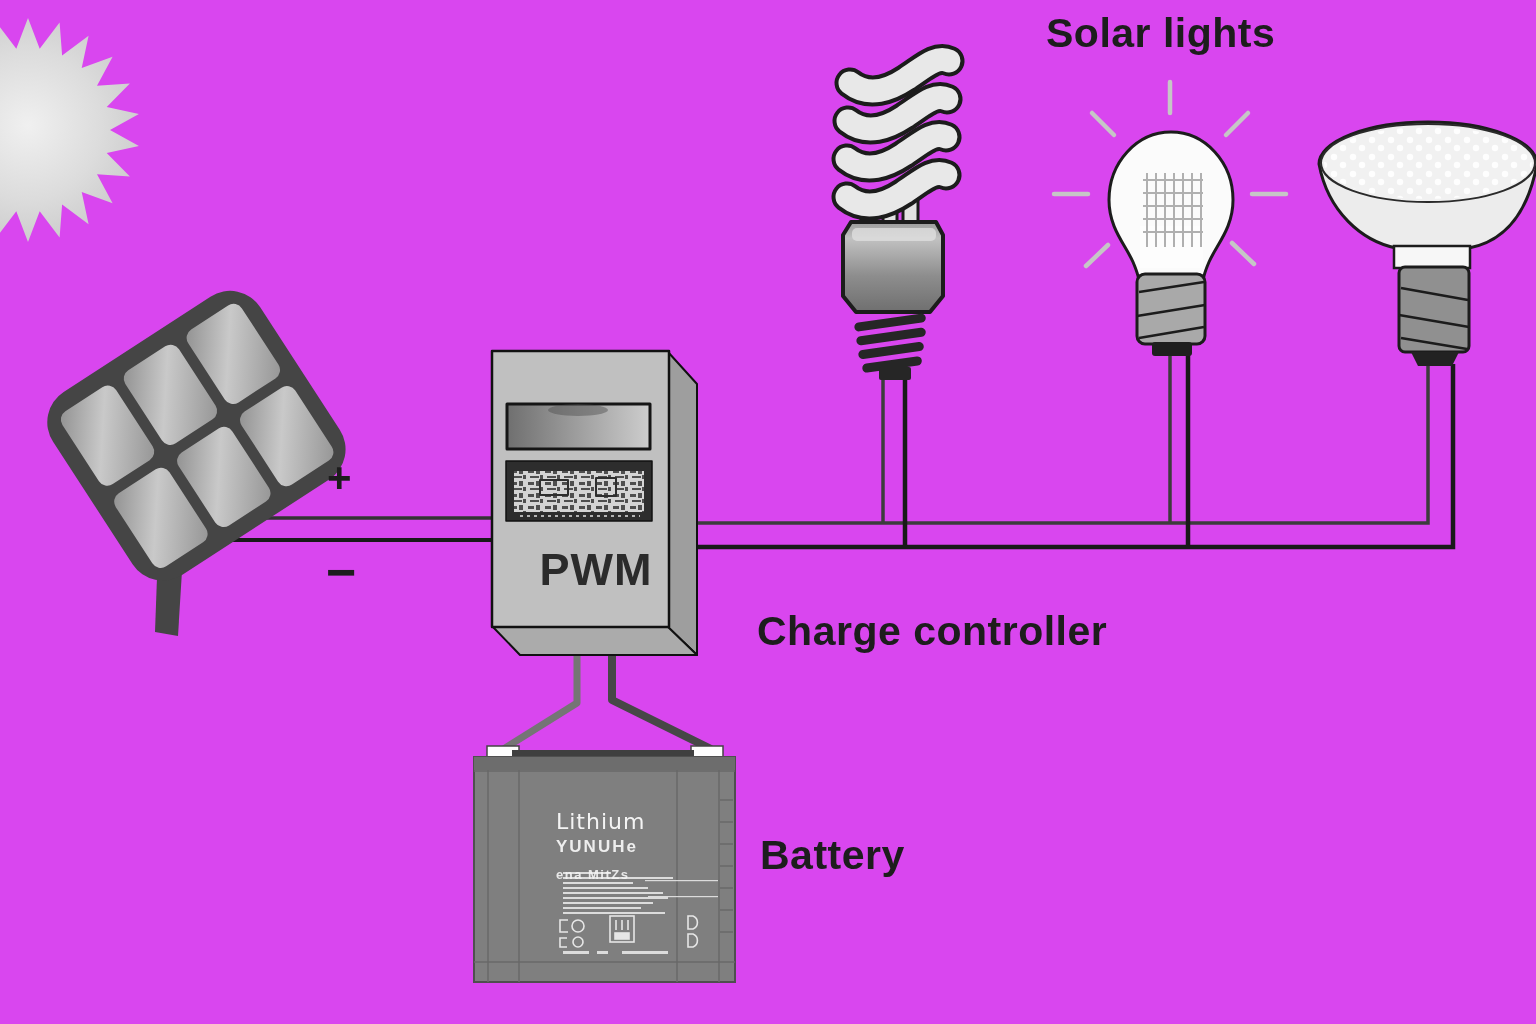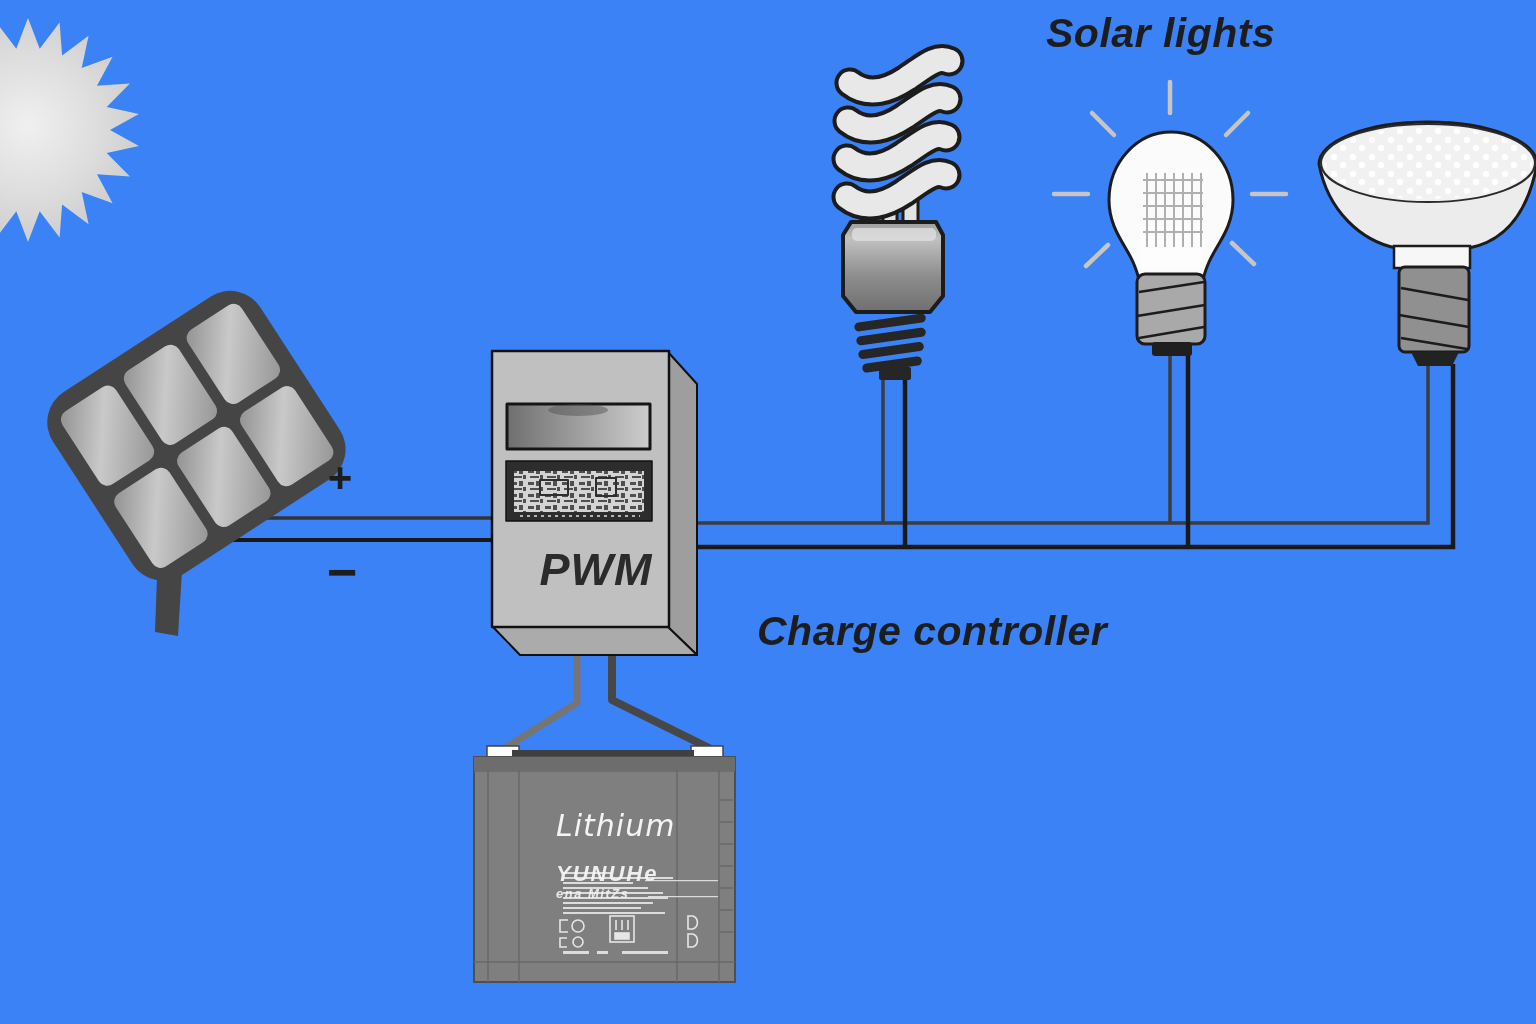--- a/index.html
+++ b/index.html
@@ -1,27 +1,27 @@
 <!DOCTYPE html>
 <html><head>
 <meta charset="utf-8">
 <style>
   html,body{margin:0;padding:0;background:#fff;}
-  .canvas{position:relative;width:1536px;height:1024px;background:#3b82f6;overflow:hidden;
-          font-family:"Liberation Sans",sans-serif;font-style:italic;}
+  .canvas{position:relative;width:1536px;height:1024px;background:#d946ef;overflow:hidden;
+          font-family:"Liberation Sans",sans-serif;}
   svg.scene{position:absolute;left:0;top:0;}
   .lbl{position:absolute;font-weight:700;color:#1d1d1d;white-space:nowrap;}
   .lbl-big{font-size:41px;letter-spacing:0.5px;}
   .plus{font-size:42px;}
   .minus{font-size:52px;font-weight:900;}
   .pwm{left:492px;top:544px;width:208px;text-align:center;font-size:45px;color:#2b2b2b;letter-spacing:1px;}
   .battery-print{position:absolute;left:556px;top:810px;width:150px;color:#f4f4f4;line-height:1.05;}
-  .bp-chem{font-size:30px;font-weight:400;letter-spacing:1px;font-family:"DejaVu Sans",sans-serif;}
-  .bp-brand{font-size:22px;font-weight:700;letter-spacing:2px;margin-top:20px;opacity:.95;}
-  .bp-model{font-size:13px;font-weight:700;letter-spacing:1.5px;margin-top:2px;opacity:.9;}
+  .bp-chem{font-size:22px;font-weight:400;letter-spacing:1px;font-family:"DejaVu Sans",sans-serif;}
+  .bp-brand{font-size:17px;font-weight:700;letter-spacing:2px;margin-top:5px;opacity:.95;}
+  .bp-model{font-size:13px;font-weight:700;letter-spacing:1.5px;margin-top:12px;opacity:.9;}
 </style>
 </head>
 <body>
 
 <div class="canvas">
 
   <svg class="scene" width="1536" height="1024" viewBox="0 0 1536 1024">
     <defs>
       <radialGradient id="sunGrad" cx="50%" cy="48%" r="60%">
         <stop offset="0%" stop-color="#f0f0f0"></stop>
@@ -242,20 +242,21 @@
       </g>
       <polygon points="1411,352 1459,352 1452,366 1418,366" fill="#222222"></polygon>
     </g>
   </svg>
 
   <div class="lbl lbl-big" style="left:1046px;top:10px;">Solar lights</div>
   <div class="lbl plus" style="left:327px;top:454px;">+</div>
   <div class="lbl minus" style="left:326px;top:542px;">−</div>
   <div class="lbl pwm">PWM</div>
   <div class="lbl lbl-big" style="left:728px;top:608px;margin-left:29px;">Charge controller</div>
+  <div class="lbl lbl-big" style="left:760px;top:832px;">Battery</div>
 
   <div class="battery-print">
     <div class="bp-chem">Lithium</div>
     <div class="bp-brand">YUNUHe</div>
     <div class="bp-model">ena MitZs</div>
   </div>
 
 </div>
 
 </body></html>

